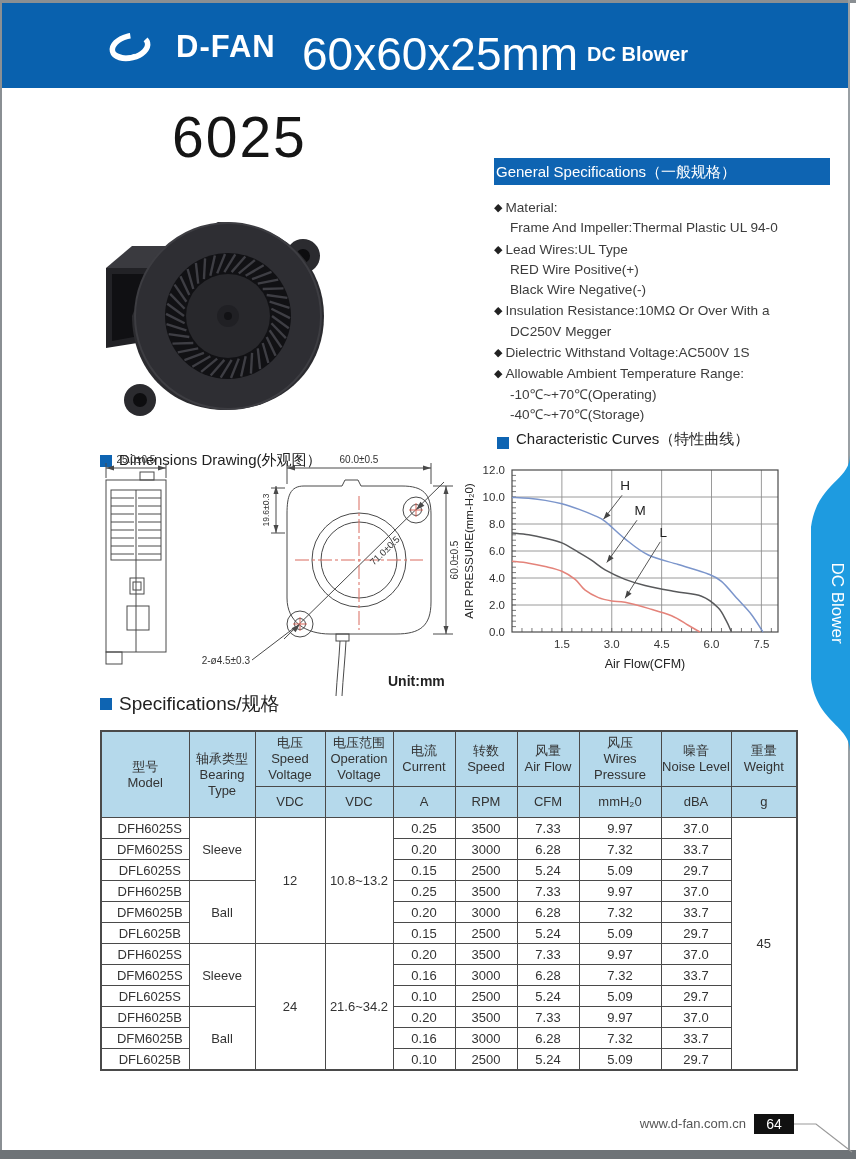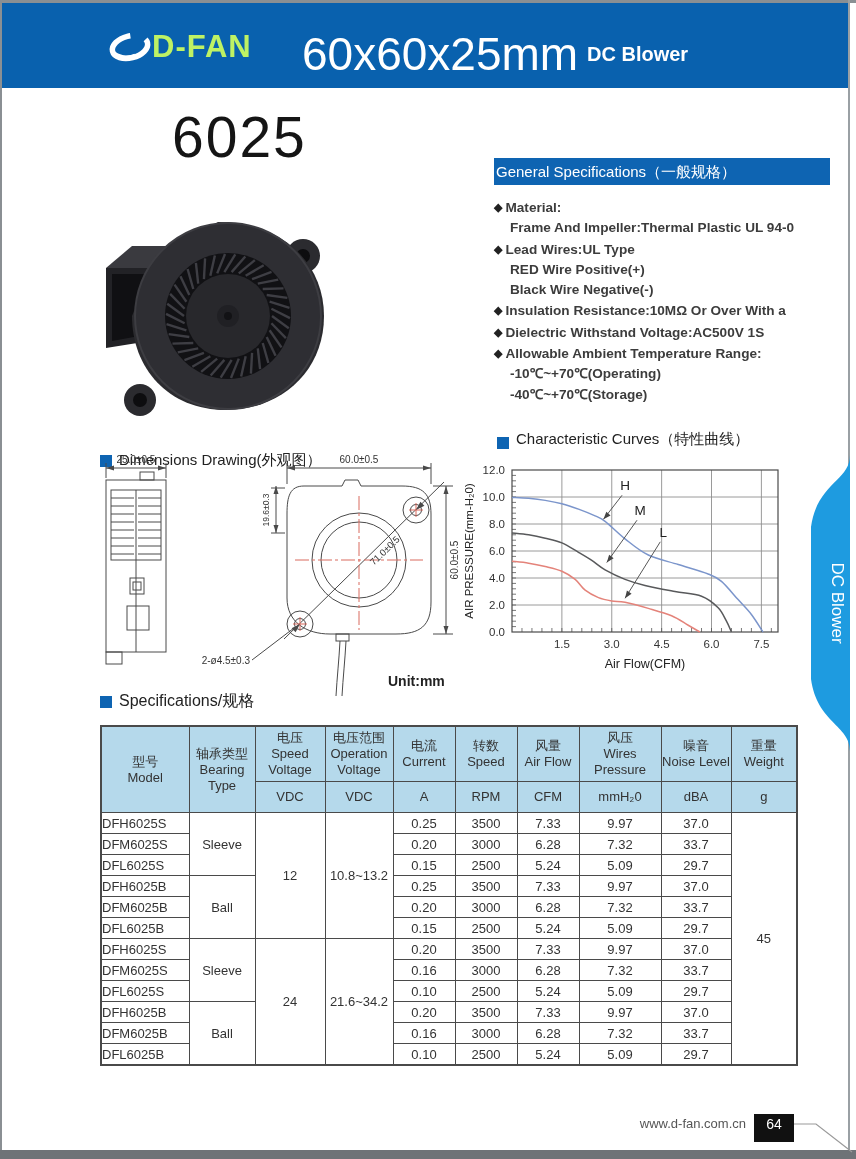--- a/index.html
+++ b/index.html
@@ -4,54 +4,54 @@
 <style>
   html,body{margin:0;padding:0;background:#fff;font-family:"Liberation Sans",sans-serif;}
   .page{position:relative;width:856px;height:1159px;background:#fff;overflow:hidden;}
   .frame-top{position:absolute;left:0;top:0;width:856px;height:3px;background:#8a8f93;}
   .frame-left{position:absolute;left:0;top:0;width:2px;height:1159px;background:#8a8f93;}
   .frame-right{position:absolute;left:848px;top:0;width:2px;height:1159px;background:#9aa0a4;}
   .frame-bottom{position:absolute;left:0;top:1150px;width:856px;height:9px;background:#6e7377;}
 
   .top-banner{position:absolute;left:2px;top:3px;width:846px;height:85px;background:#0961ae;}
   .logo-wrap{position:absolute;left:106px;top:26px;display:flex;align-items:center;}
-  .logo-text{color:#bef264;font-size:31px;font-weight:bold;letter-spacing:1px;margin-left:0;}
+  .logo-text{color:#ffffff;font-size:31px;font-weight:bold;letter-spacing:1px;margin-left:24px;}
   .banner-size{position:absolute;left:300px;top:24px;color:#fff;font-size:46px;font-weight:400;}
   .banner-type{position:absolute;left:585px;top:40px;color:#fff;font-size:20px;font-weight:bold;}
 
   .model-title{position:absolute;left:172px;top:104px;font-size:57px;color:#151515;letter-spacing:2px;}
 
   .gen-specs{position:absolute;left:494px;top:158px;width:336px;}
   .gs-title{background:#0e64b2;color:#fff;font-size:15px;height:27px;line-height:27px;padding-left:2px;}
   .gs-list{margin-top:12px;}
-  .gs-line{font-size:13.6px;color:#3c3c3c;line-height:20.3px;padding-left:16px;white-space:nowrap;font-weight:bold;}
+  .gs-line{font-size:13.6px;color:#3c3c3c;line-height:20.3px;padding-left:16px;white-space:nowrap;}
   .gs-line.b{padding-left:0;}
   .diamond{font-size:11px;color:#222;margin-right:3px;vertical-align:1px;}
 
   .sec-title{position:absolute;display:flex;align-items:center;font-size:15px;color:#222;}
   .sec-sq{width:12px;height:12px;background:#0e64b2;margin-right:7px;}
 
   .dim-svg{position:absolute;left:90px;top:450px;}
   .chart-wrap{position:absolute;left:460px;top:456px;}
 
   .spec-block{position:absolute;left:100px;top:691px;width:696px;}
-  .spec-sec{display:flex;align-items:center;font-size:16px;color:#222;margin-bottom:13px;}
+  .spec-sec{display:flex;align-items:center;font-size:19px;color:#222;margin-bottom:13px;}
   table.spec{border-collapse:collapse;width:696px;table-layout:fixed;}
   table.spec th,table.spec td{border:1px solid #4a4a4a;text-align:center;font-weight:normal;color:#333;}
   table.spec{border:2px solid #4a4a4a;}
   table.spec thead th{background:#b5d9eb;font-size:13px;line-height:16px;padding:2px 0;}
   table.spec thead tr.r1 th{height:50px;}
   table.spec thead tr.r2 th{height:26px;}
   table.spec tbody td{height:20px;font-size:13px;padding:0 2px;}
-  table.spec tbody td.model{text-align:left;padding-left:0;}
+  table.spec tbody td.model{text-align:center;padding-left:11px;}
 
   .side-tab{position:absolute;left:803px;top:455px;}
   .footer{position:absolute;left:0;top:1108px;width:856px;height:50px;}
   .footer-url{position:absolute;right:110px;top:8px;font-size:13px;color:#555;}
-  .footer-badge{position:absolute;right:62px;top:6px;width:40px;height:28px;background:#111;color:#fff;
+  .footer-badge{position:absolute;right:62px;top:6px;width:40px;height:20px;background:#111;color:#fff;
     font-size:14px;text-align:center;line-height:20px;}
 </style>
 </head>
 <body>
 
 <div class="page">
   <div class="frame-top"></div>
   <div class="frame-left"></div>
   <div class="frame-right"></div>
   <div class="frame-bottom"></div>
@@ -130,20 +130,21 @@
 
   <div class="gen-specs">
     <div class="gs-title">General Specifications（一般规格）</div>
     <div class="gs-list" id="gsList">
         <div class="gs-line b"><span class="diamond">◆</span>Material:</div>
         <div class="gs-line">Frame And Impeller:Thermal Plastic UL 94-0</div>
         <div class="gs-line b"><span class="diamond">◆</span>Lead Wires:UL Type</div>
         <div class="gs-line">RED Wire Positive(+)</div>
         <div class="gs-line">Black Wire Negative(-)</div>
         <div class="gs-line b"><span class="diamond">◆</span>Insulation Resistance:10MΩ Or Over With a</div>
+        <div class="gs-line">DC250V Megger</div>
         <div class="gs-line b"><span class="diamond">◆</span>Dielectric Withstand Voltage:AC500V 1S</div>
         <div class="gs-line b"><span class="diamond">◆</span>Allowable Ambient Temperature Range:</div>
         <div class="gs-line">-10℃~+70℃(Operating)</div>
         <div class="gs-line">-40℃~+70℃(Storage)</div>
       </div>
   </div>
 
   <div class="sec-title" style="left:100px;top:451px;">
     <span class="sec-sq"></span>
     <span>Dimensions Drawing(外观图）</span>

